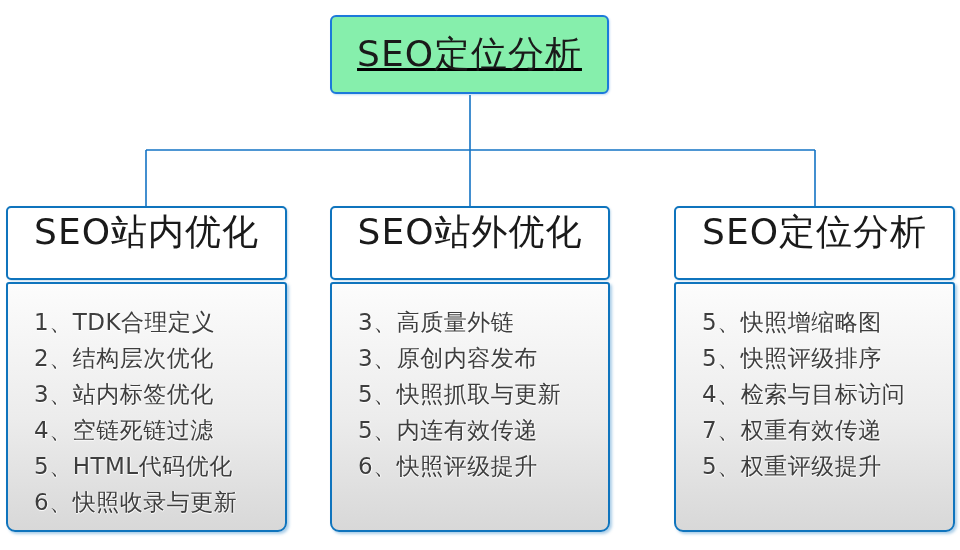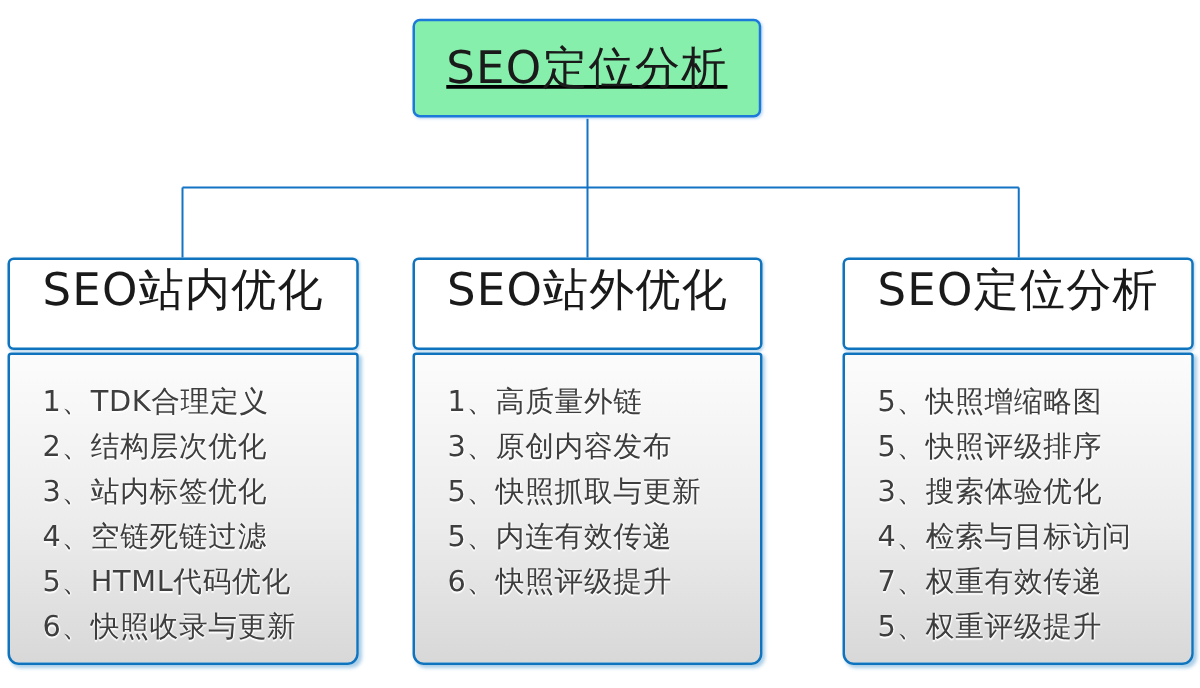--- a/index.html
+++ b/index.html
@@ -99,35 +99,34 @@
       <div class="list-item">5、HTML代码优化</div>
       <div class="list-item">6、快照收录与更新</div>
     </div>
   </div>
 
   <div class="column col-1">
     <div class="branch-header">
       <span class="branch-title">SEO站外优化</span>
     </div>
     <div class="branch-list">
-      <div class="list-item">1、高质量外链</div>
+      <div class="list-item">3、高质量外链</div>
       <div class="list-item">3、原创内容发布</div>
       <div class="list-item">5、快照抓取与更新</div>
       <div class="list-item">5、内连有效传递</div>
       <div class="list-item">6、快照评级提升</div>
     </div>
   </div>
 
   <div class="column col-2">
     <div class="branch-header">
       <span class="branch-title">SEO定位分析</span>
     </div>
     <div class="branch-list">
       <div class="list-item">5、快照增缩略图</div>
       <div class="list-item">5、快照评级排序</div>
-      <div class="list-item">3、搜索体验优化</div>
       <div class="list-item">4、检索与目标访问</div>
       <div class="list-item">7、权重有效传递</div>
       <div class="list-item">5、权重评级提升</div>
     </div>
   </div>
 
 </div>
 
 </body></html>

